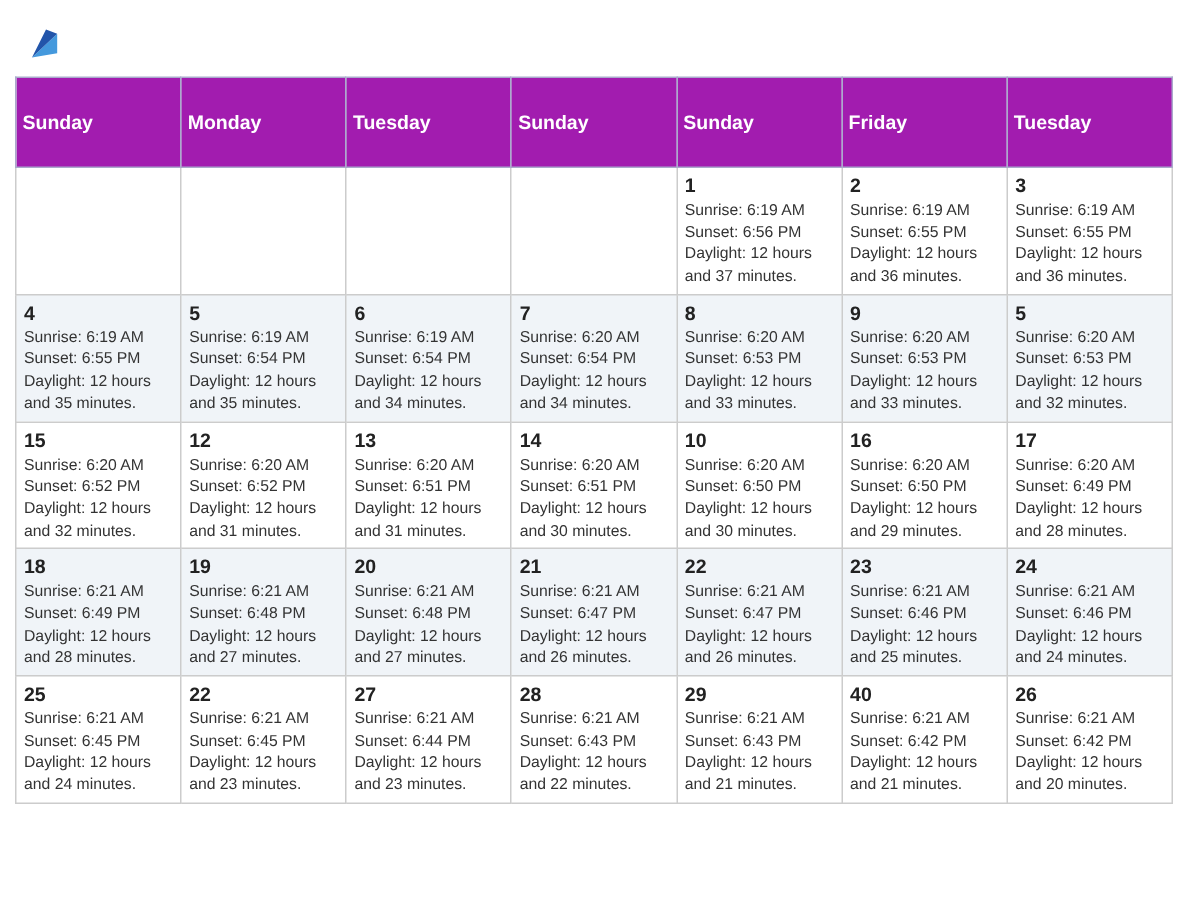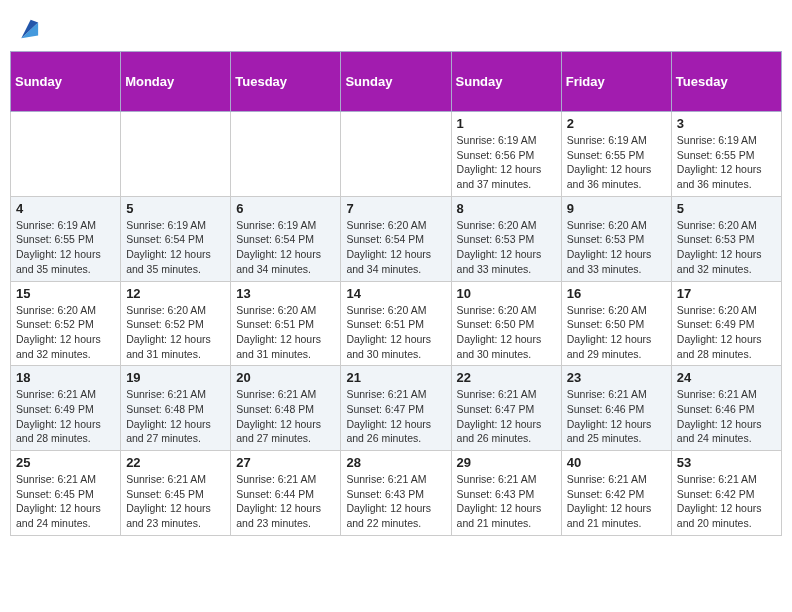--- a/index.html
+++ b/index.html
@@ -344,21 +344,21 @@
 and 21 minutes.</div>
         </td>
         <td>
           <span class="day-num">40</span>
           <div class="day-info" style="white-space: pre-line;">Sunrise: 6:21 AM
 Sunset: 6:42 PM
 Daylight: 12 hours
 and 21 minutes.</div>
         </td>
         <td>
-          <span class="day-num">53</span>
+          <span class="day-num">26</span>
           <div class="day-info" style="white-space: pre-line;">Sunrise: 6:21 AM
 Sunset: 6:42 PM
 Daylight: 12 hours
 and 20 minutes.</div>
         </td>
       </tr>
     </tbody>
 </table>
 
 </body></html>

